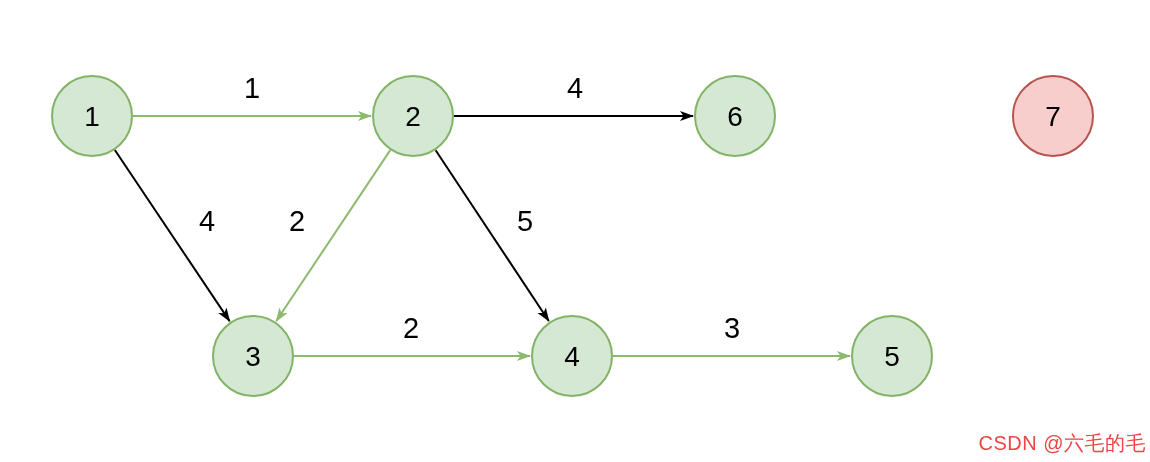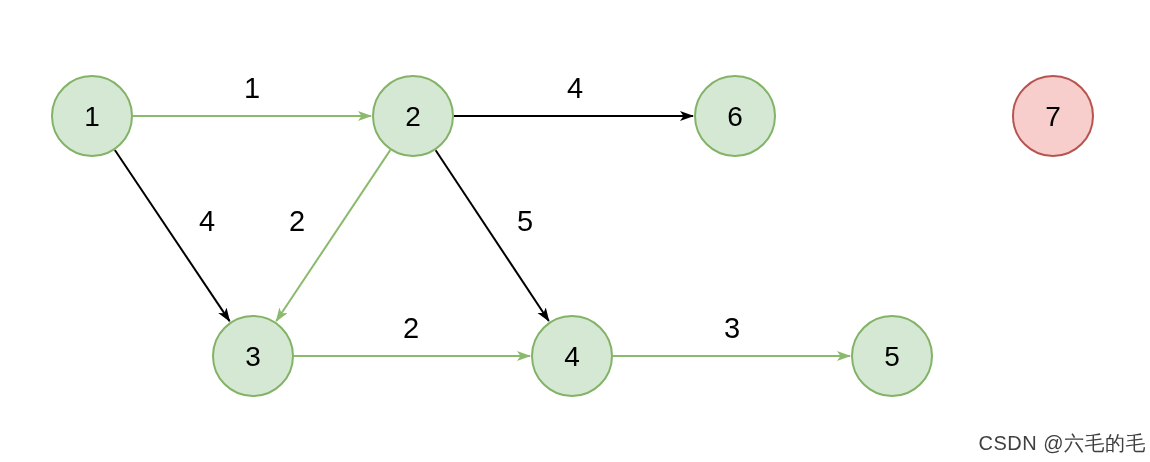--- a/index.html
+++ b/index.html
@@ -23,21 +23,21 @@
     fill: #000000;
   }
   .edge-line { stroke-width: 2; fill: none; }
   .node-circle { stroke-width: 2; }
   #watermark {
     position: absolute;
     right: 4px;
     bottom: 5px;
     font-size: 20px;
     letter-spacing: 0.5px;
-    color: #404040;
+    color: #ef4444;
     user-select: none;
     white-space: nowrap;
   }
 </style>
 </head>
 <body>
 
 <div id="stage">
   <svg id="graph-svg" width="1150" height="462" viewBox="0 0 1150 462" xmlns="http://www.w3.org/2000/svg">
       <defs>

